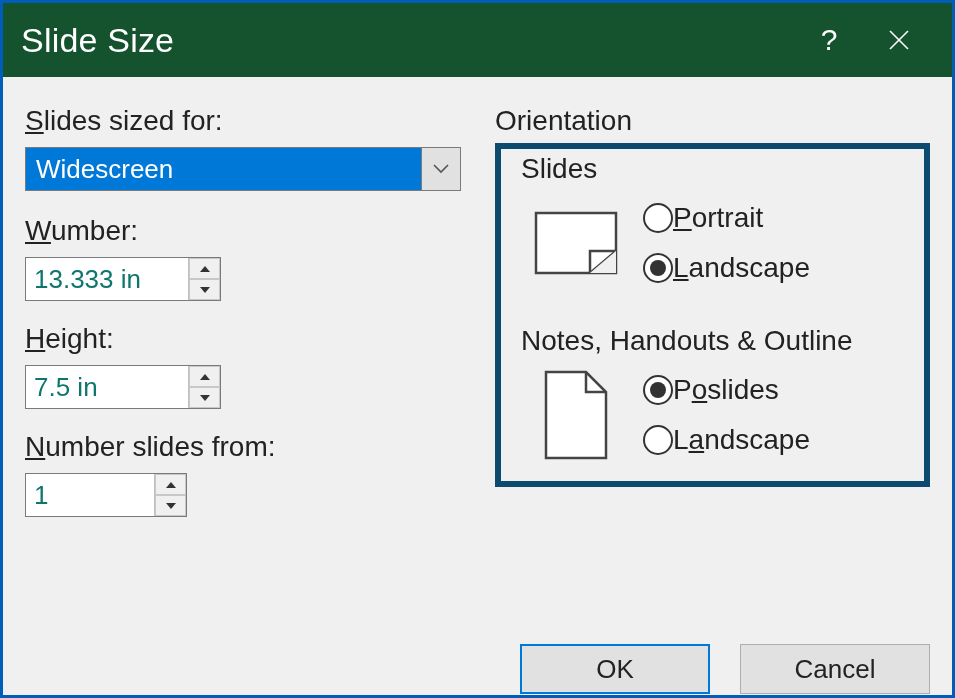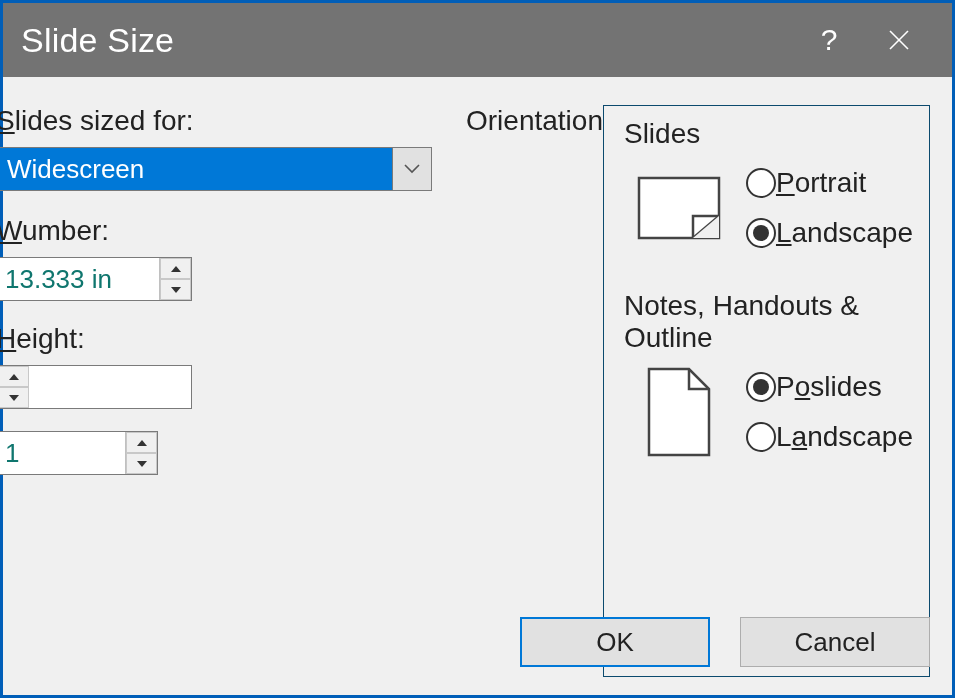--- a/index.html
+++ b/index.html
@@ -13,21 +13,21 @@
   }
   .dialog {
     width: 955px;
     height: 698px;
     border: 3px solid #005EB8;
     background: #f0f0f0;
     display: flex;
     flex-direction: column;
   }
   .titlebar {
-    background: #737373;
+    background: #14532d;
     color: #fff;
     height: 74px;
     display: flex;
     align-items: center;
     padding: 0 18px 0 18px;
   }
   .titlebar-title {
     font-size: 34px;
     font-weight: 400;
     flex: 1;
@@ -53,21 +53,21 @@
     justify-content: flex-end;
   }
   .col-left {
     flex: 0 0 440px;
     display: flex;
     flex-direction: column;
   }
   .col-right {
     flex: 1;
     display: flex;
-    flex-direction: row;
+    flex-direction: column;
   }
   .label {
     font-size: 28px;
     margin-bottom: 10px;
     color: #222;
   }
   .mnemonic { text-decoration: underline; }
   .combo {
     display: flex;
     height: 44px;
@@ -118,23 +118,23 @@
   }
   .spinner-btns div {
     flex: 1;
     display: flex;
     align-items: center;
     justify-content: center;
     background: #f0f0f0;
     border: 1px solid #c8c8c8;
   }
   .fieldset {
-    border: 1px solid #0c4a6e;
+    border: 6px solid #0c4a6e;
     margin: 0;
-    padding: 8px 16px 16px 16px;
+    padding: 0 16px 16px 16px;
     position: relative;
   }
   .group-title {
     font-size: 28px;
     margin-bottom: 6px;
   }
   .sub-title {
     font-size: 28px;
     margin: 4px 0 8px 4px;
   }
@@ -169,21 +169,21 @@
     background: #fff;
   }
   .radio-dot {
     width: 16px; height: 16px;
     border-radius: 50%;
     background: #333;
   }
   .footer {
     position: absolute;
     right: 22px;
-    bottom: 28px;
+    bottom: 1px;
     display: flex;
     gap: 30px;
   }
   .btn {
     width: 190px;
     height: 50px;
     background: #e1e1e1;
     border: 1px solid #adadad;
     display: flex;
     align-items: center;
@@ -246,34 +246,38 @@
                 <polygon points="1,1 11,1 6,7" fill="#333"></polygon>
               </svg>
           </div>
         </div>
       </div>
 
       <div class="label">
         <span class="mnemonic">H</span><span>eight:</span>
       </div>
       <div class="spinner wide">
+        <div class="spinner-input">7.5 in</div>
         <div class="spinner-btns">
           <div>
             <svg width="12" height="8" viewBox="0 0 12 8">
                 <polygon points="6,1 11,7 1,7" fill="#333"></polygon>
               </svg>
           </div>
           <div>
             <svg width="12" height="8" viewBox="0 0 12 8">
                 <polygon points="1,1 11,1 6,7" fill="#333"></polygon>
               </svg>
           </div>
         </div>
       </div>
 
+      <div class="label">
+        <span class="mnemonic">N</span><span>umber slides from:</span>
+      </div>
       <div class="spinner narrow">
         <div class="spinner-input">1</div>
         <div class="spinner-btns">
           <div>
             <svg width="12" height="8" viewBox="0 0 12 8">
                 <polygon points="6,1 11,7 1,7" fill="#333"></polygon>
               </svg>
           </div>
           <div>
             <svg width="12" height="8" viewBox="0 0 12 8">

